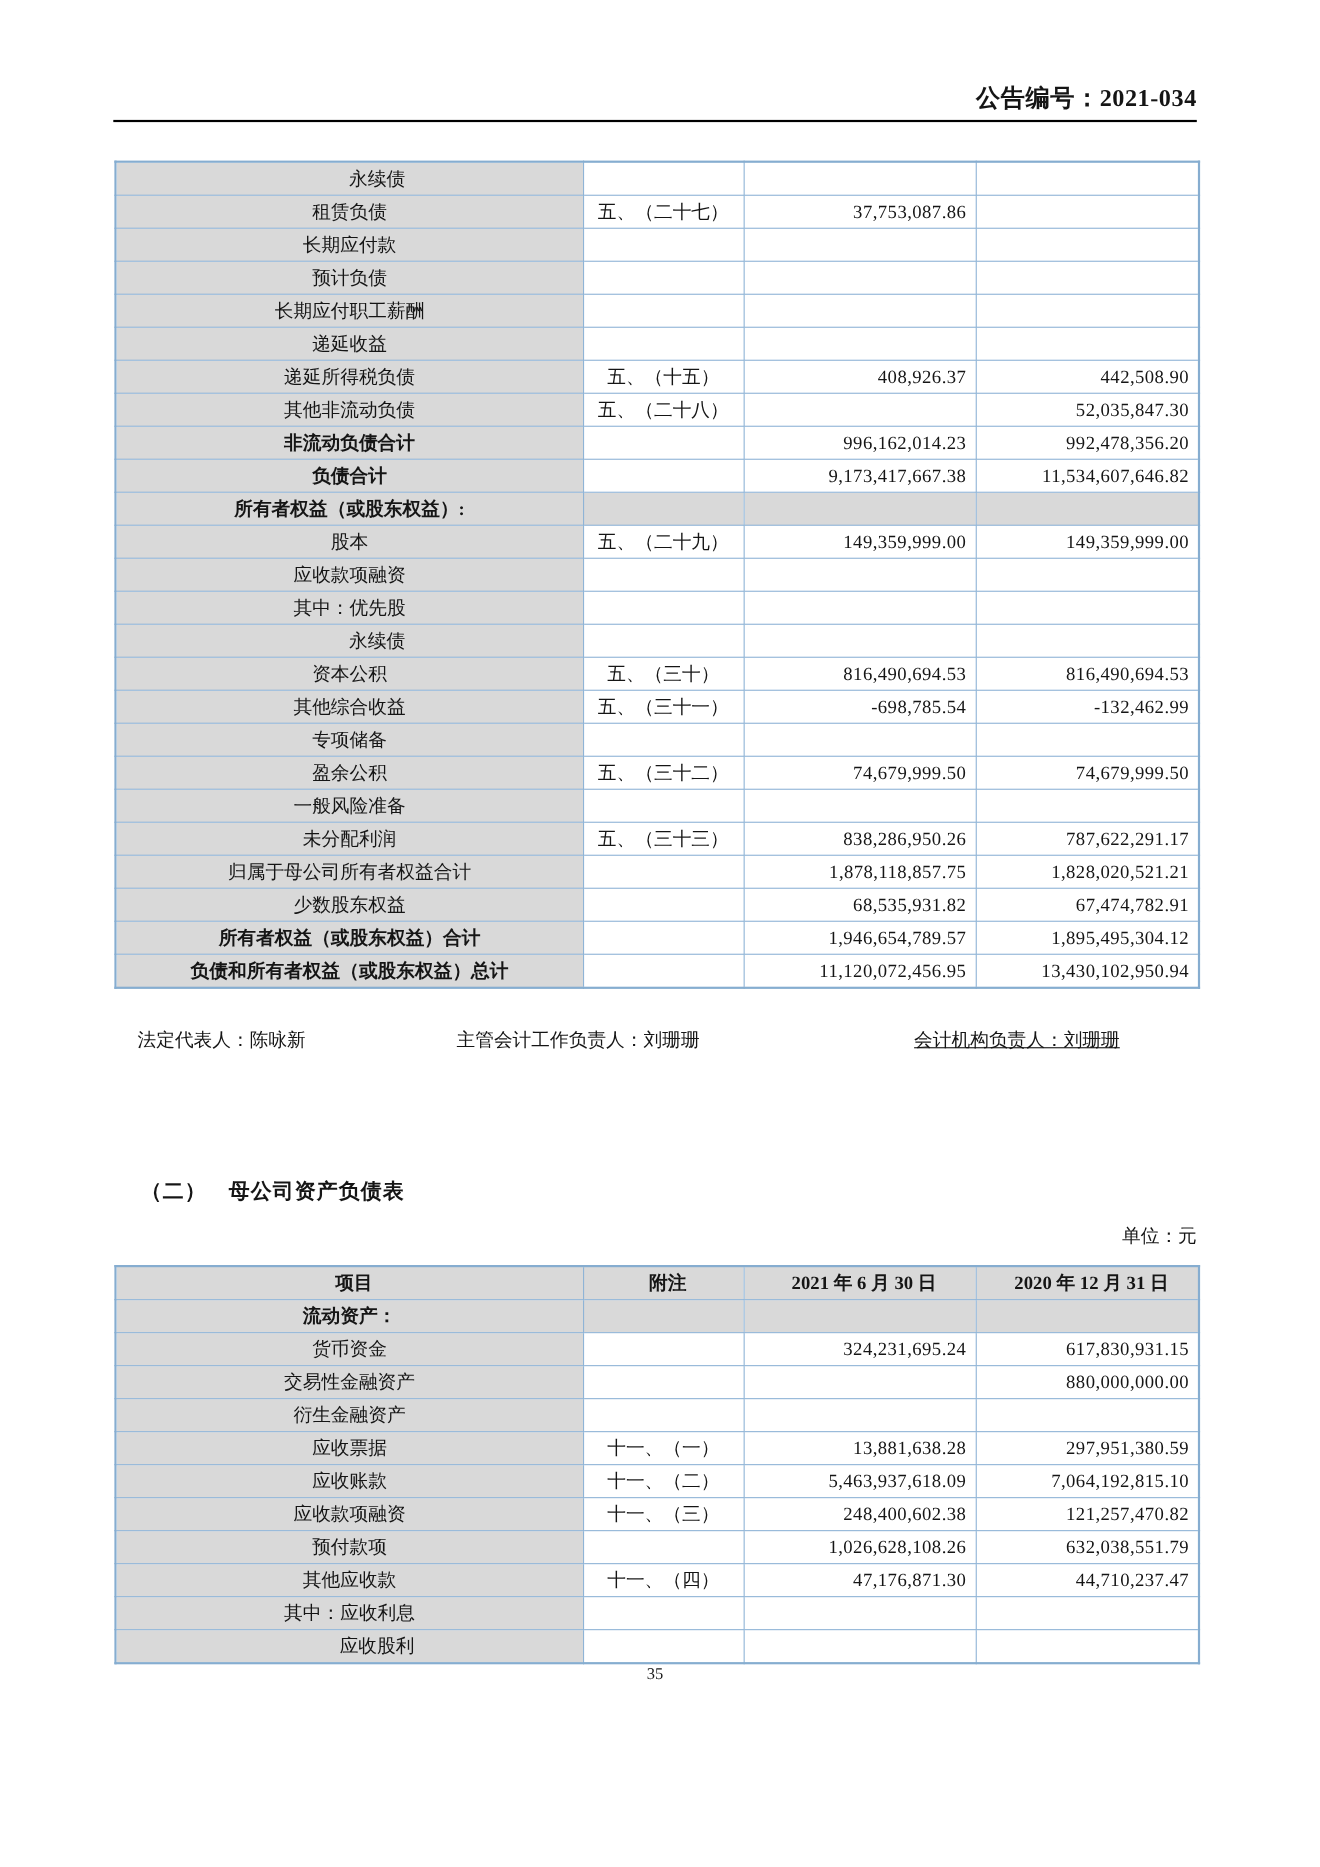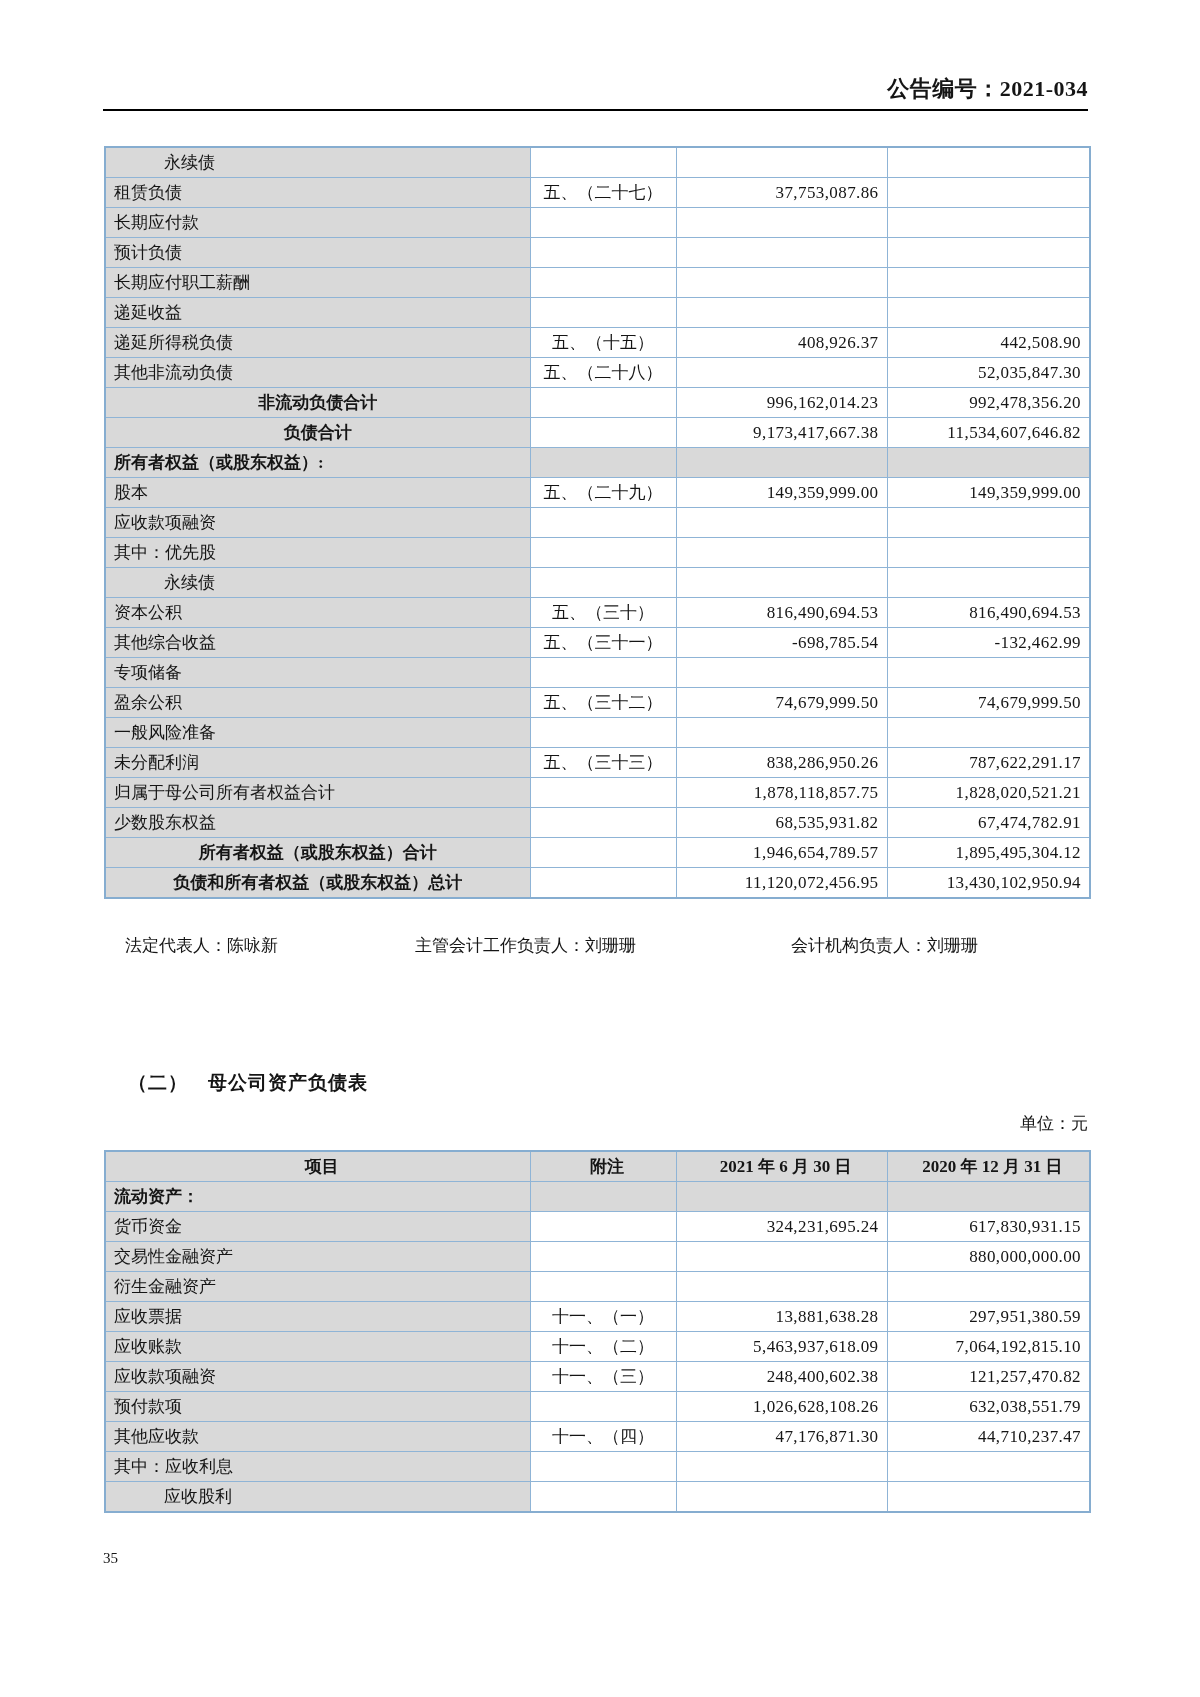--- a/index.html
+++ b/index.html
@@ -31,49 +31,49 @@
   table.fin col.c2 { width:146px; }
   table.fin col.c3 { width:211px; }
   table.fin col.c4 { width:203px; }
   table.fin td, table.fin th {
     border:1px solid #8fb4d6;
     height:29px; padding:0 8px;
     overflow:hidden; white-space:nowrap;
     font-weight:normal;
   }
   table.fin { border:2px solid #86add0; }
-  table.fin td.c-item { background:#d9d9d9; text-align:left; }
+  table.fin td.c-item { background:#d9d9d9; text-align:center; }
   table.fin td.c-note { text-align:center; }
   table.fin td.c-num  { text-align:right; letter-spacing:0.4px; }
   table.fin td.indent { padding-left:58px; }
   table.fin td.total  { text-align:center; font-weight:bold; }
   table.fin tr.row-section td { background:#d9d9d9; }
   table.fin tr.row-section td.c-item { font-weight:bold; }
   table.fin th {
     background:#d9d9d9; font-weight:bold; text-align:center;padding-left:16px;
   }
   .signatures {
     position:absolute; top:934px; left:103px; width:985px; height:26px;
     font-size:17px;
   }
   .signatures span { position:absolute; top:0; }
   .sig-1 { left:22px; }
   .sig-2 { left:312px; }
-  .sig-3 { left:688px; }
+  .sig-3 { left:728px;text-decoration:underline; }
   .section-title {
     position:absolute; top:1070px; left:128px;
     font-size:19px; font-weight:bold; letter-spacing:1px;
   }
   .unit-label {
     position:absolute; top:1112px; left:103px; width:985px;
     text-align:right; font-size:17px;
   }
   .page-number {
-    position:absolute; top:1550px; left:103px; width:985px;
-    font-size:15px;
+    position:absolute; top:1514px; left:103px; width:985px;
+    text-align:center; font-size:15px;
   }
 </style>
 </head>
 <body>
 
 <div class="page">
 
   <div class="notice">公告编号：2021-034</div>
   <div class="header-rule"></div>
 

